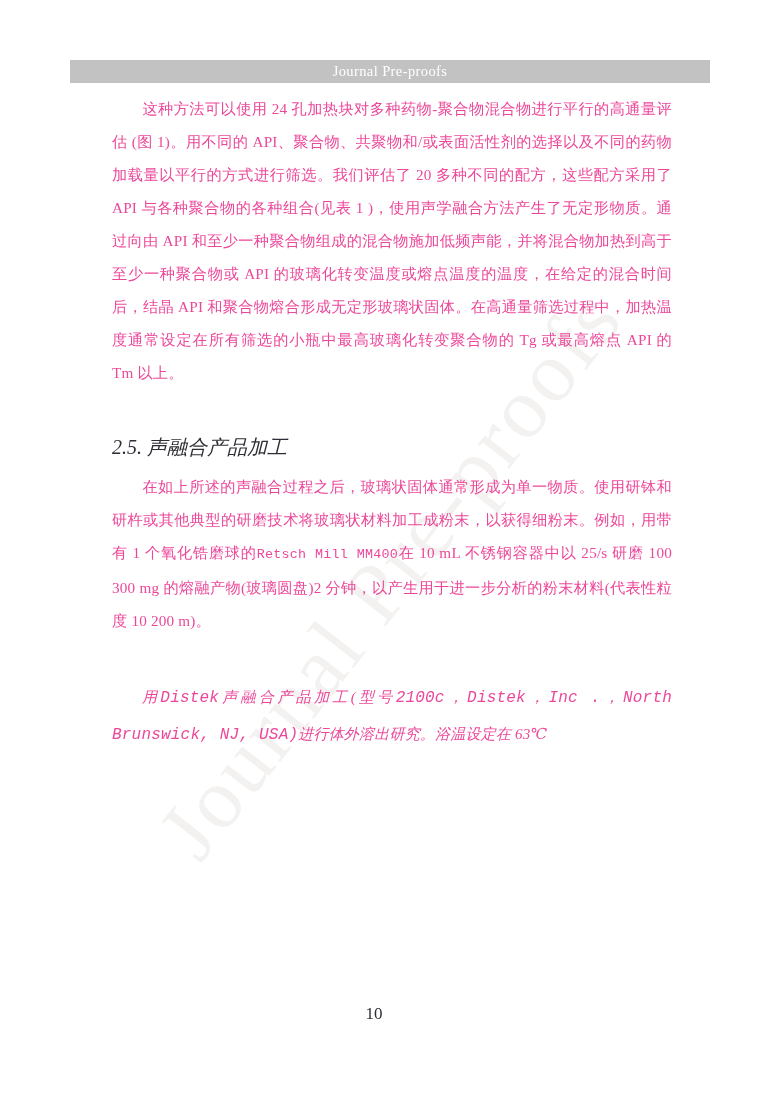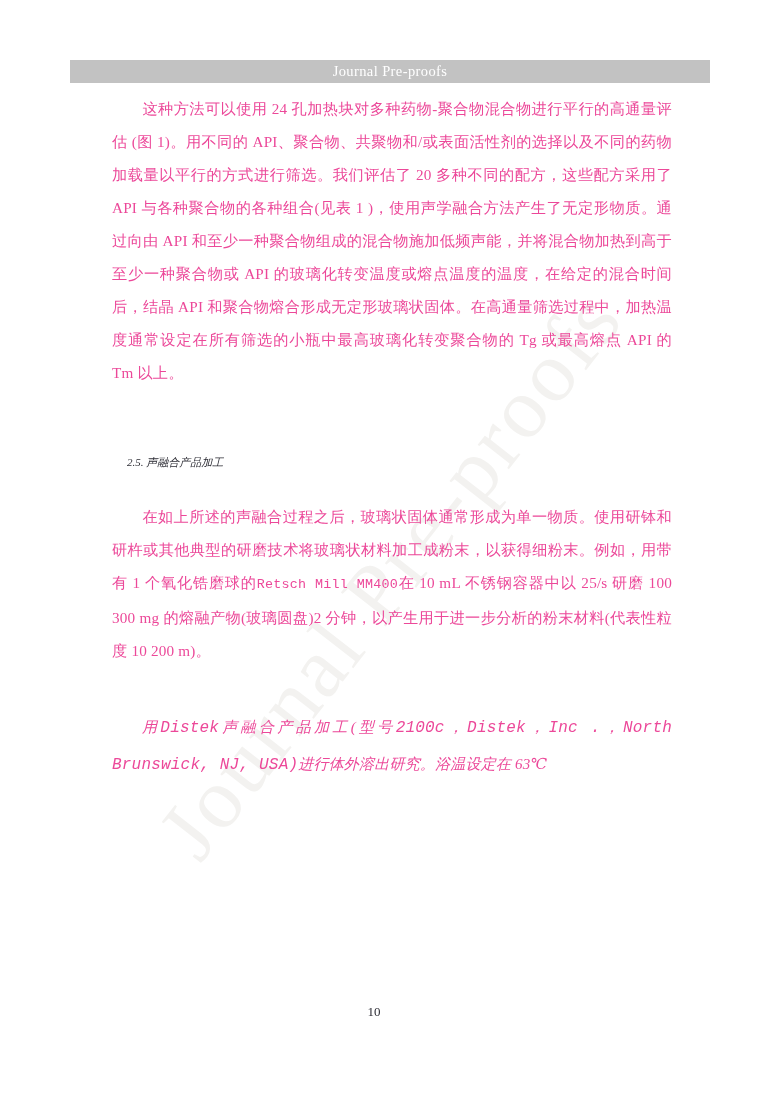--- a/index.html
+++ b/index.html
@@ -70,22 +70,22 @@
     line-height: 33px;
     text-align: justify;
     text-justify: inter-ideograph;
     color: #ec4899;
     letter-spacing: 0.2px;
   }
   p.para.indent {
     text-indent: 2em;
   }
   .sec-head {
-    margin: 15px;
-    font-size: 11px;
+    margin: 0;
+    font-size: 20px;
     font-style: italic;
     font-weight: normal;
     line-height: 33px;
     color: #2d2d35;
   }
   .gap-lg { height: 42px; }
   .gap-md { height: 36px; }
   .gap-sm { height: 6px; }
   .mono {
     font-family: "Liberation Mono", "DejaVu Sans Mono", monospace;
@@ -101,21 +101,21 @@
     font-style: italic;
     font-size: 15px;
     line-height: 36px;
   }
   .pagenum {
     position: absolute;
     left: 0;
     top: 1004px;
     width: 748px;
     text-align: center;
-    font-size: 13px;
+    font-size: 17px;
     color: #2d2d35;
   }
 </style>
 </head>
 <body>
 
 <div class="page">
 
   <div class="watermark">Journal Pre-proofs</div>
 

